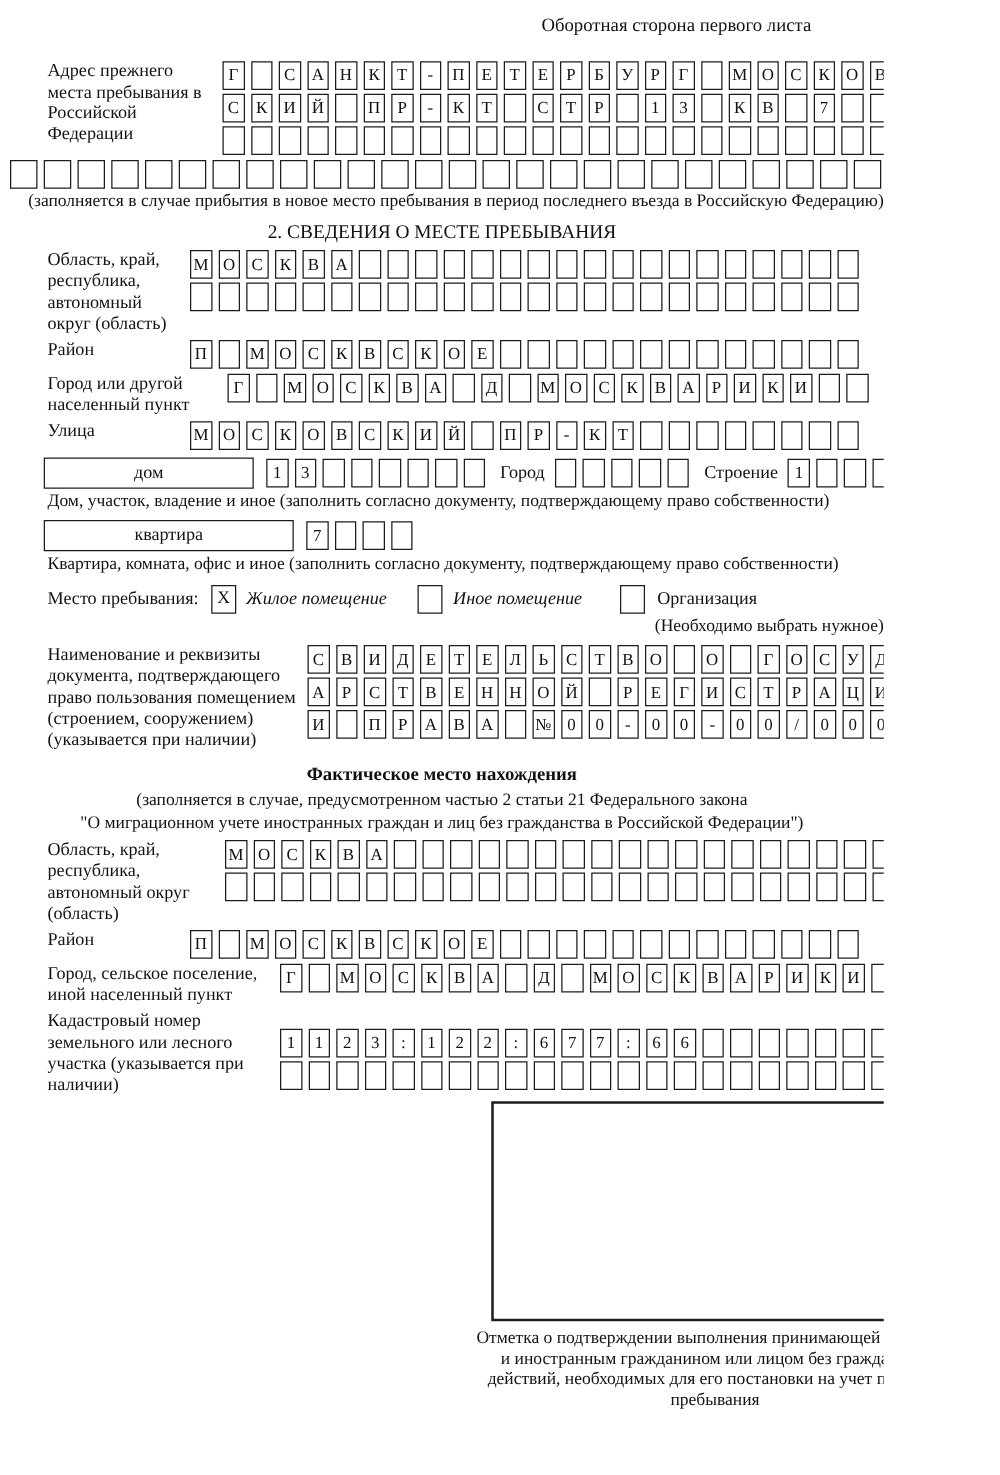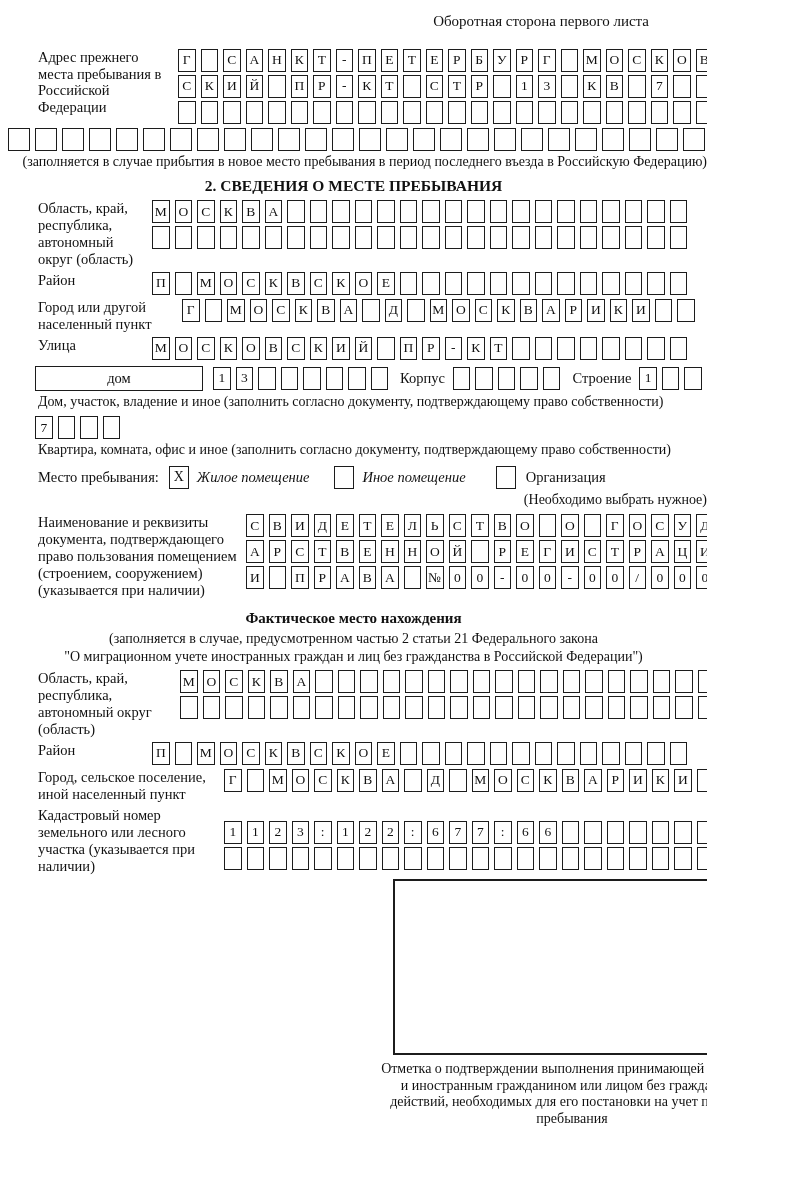--- a/index.html
+++ b/index.html
@@ -31,21 +31,21 @@
   .w112 { width: 114px; }
   .w142 { width: 144px; }
   .w135 { width: 142px; }
   .w180 { width: 186px; }
   .w205 { width: 208px; }
 
   .fullrow { margin: 4px 0 0 8px; }
   .caption { font-size: 14px; margin-top: 3px; }
   .caption.center { text-align: right; }
   .caption.indent { margin-left: 38px; }
-  .h2 { text-align: center; font-weight: bold; font-size: 15.5px; margin-top: 7px; }
+  .h2 { text-align: center; font-weight: normal; font-size: 15.5px; margin-top: 7px; }
   .h3 { text-align: center; font-weight: bold; font-size: 15px; margin-top: 11px; }
   .subtitle { text-align: center; font-size: 14px; margin-top: 4px; }
 
   .house-row { display: flex; margin: 6px 0 0 35px; align-items: center; }
   .big-box {
     height: 25px; border: 1.5px solid #1c1c1c; flex: none;
     display: flex; align-items: center; justify-content: center; font-size: 14.5px;
   }
   .house-box { width: 168px; margin-right: 10px; }
   .apt-box { width: 200px; margin-right: 10px; }
@@ -350,39 +350,40 @@
     <div class="cells narrow">
         <span class="cell">1</span>
         <span class="cell">3</span>
         <span class="cell"></span>
         <span class="cell"></span>
         <span class="cell"></span>
         <span class="cell"></span>
         <span class="cell"></span>
         <span class="cell"></span>
       </div>
-    <div class="inline-label">Корпус</div>
+    <div class="inline-label">Город</div>
     <div class="cells narrow">
         <span class="cell"></span>
         <span class="cell"></span>
         <span class="cell"></span>
         <span class="cell"></span>
         <span class="cell"></span>
       </div>
     <div class="inline-label">Строение</div>
     <div class="cells narrow">
         <span class="cell">1</span>
         <span class="cell"></span>
         <span class="cell"></span>
         <span class="cell"></span>
       </div>
   </div>
   <div class="caption indent">Дом, участок, владение и иное (заполнить согласно документу, подтверждающему право собственности)</div>
 
   <div class="house-row">
+    <div class="big-box apt-box">квартира</div>
     <div class="cells narrow">
         <span class="cell">7</span>
         <span class="cell"></span>
         <span class="cell"></span>
         <span class="cell"></span>
       </div>
   </div>
   <div class="caption indent">Квартира, комната, офис и иное (заполнить согласно документу, подтверждающему право собственности)</div>
 
   <div class="stay-row">

